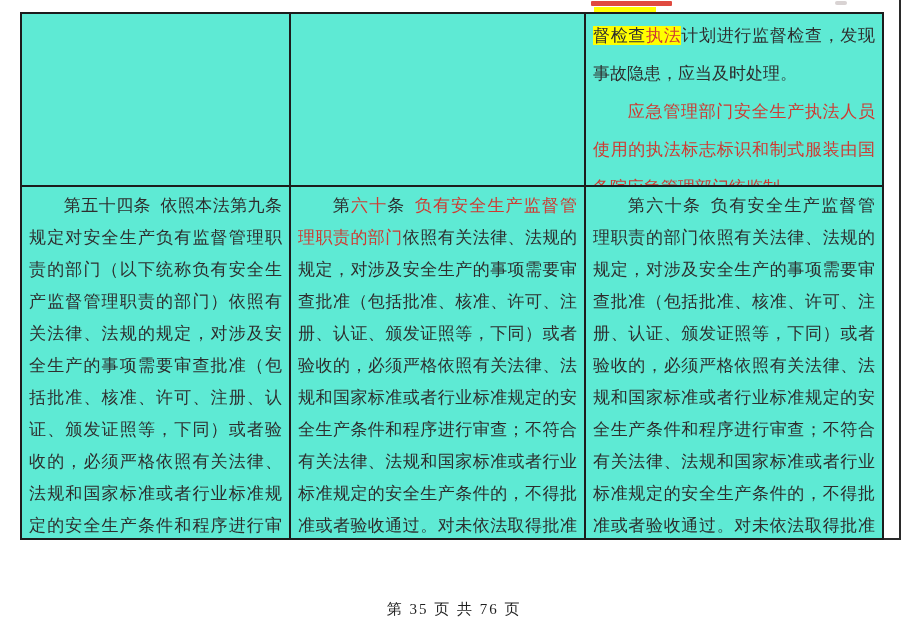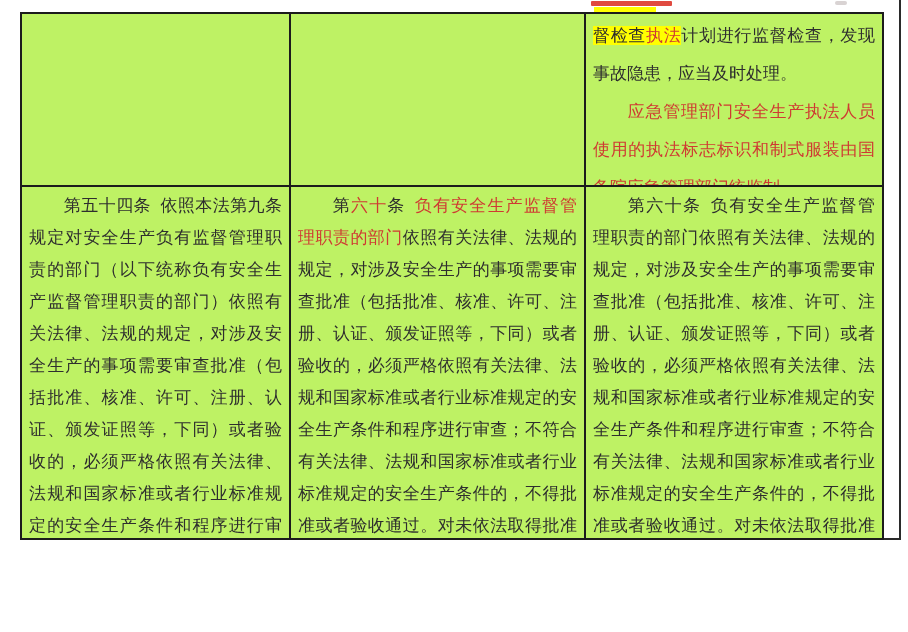--- a/index.html
+++ b/index.html
@@ -5,21 +5,21 @@
   html,body { margin:0; padding:0; background:#ffffff; }
   .page {
     position:relative; width:908px; height:632px; background:#ffffff;
     font-family:"Liberation Serif", serif; overflow:hidden;
   }
   
   .tbl {
     position:absolute; left:20px; top:12px; width:864px; height:528px;
     border:2px solid #1c1c1c; box-sizing:border-box;
     display:grid; grid-template-columns:269px 295px 1fr; grid-template-rows:173px 1fr;
-    background:#bef264;
+    background:#5eead4;
   }
   .cell {
     box-sizing:border-box; overflow:hidden; padding:3px 7px 0 7px;
     border-right:2px solid #1c1c1c; border-bottom:2px solid #1c1c1c;
     font-size:17px; color:#2e2e2e; text-align:justify;
   }
   .cell.last-col { border-right:none; }
   .cell.last-row { border-bottom:none; }
   .row1 { line-height:38px; }
   .row2 { line-height:32px; }
@@ -82,14 +82,15 @@
     <div class="cell row2 last-row">
       <p class="para indent"><span class="art"><span>第</span><span class="red">六十</span><span>条</span></span><span class="red">负有安全生产监督管理职责的部门</span><span>依照有关法律、法规的规定，对涉及安全生产的事项需要审查批准（包括批准、核准、许可、注册、认证、颁发证照等，下同）或者验收的，必须严格依照有关法律、法规和国家标准或者行业标准规定的安全生产条件和程序进行审查；不符合有关法律、法规和国家标准或者行业标准规定的安全生产条件的，不得批准或者验收通过。对未依法取得批准或者验收合格的单位擅自从事有关活动的，负责行</span></p>
     </div>
 
     <div class="cell row2 last-row last-col">
       <p class="para indent"><span class="art">第六十条</span><span>负有安全生产监督管理职责的部门依照有关法律、法规的规定，对涉及安全生产的事项需要审查批准（包括批准、核准、许可、注册、认证、颁发证照等，下同）或者验收的，必须严格依照有关法律、法规和国家标准或者行业标准规定的安全生产条件和程序进行审查；不符合有关法律、法规和国家标准或者行业标准规定的安全生产条件的，不得批准或者验收通过。对未依法取得批准或者验收合格的单位擅自从事有关活动的，负责行</span></p>
     </div>
 
   </div>
 
+  <div class="footer">第 35 页 共 76 页</div>
 
 </div>
 
 </body></html>

